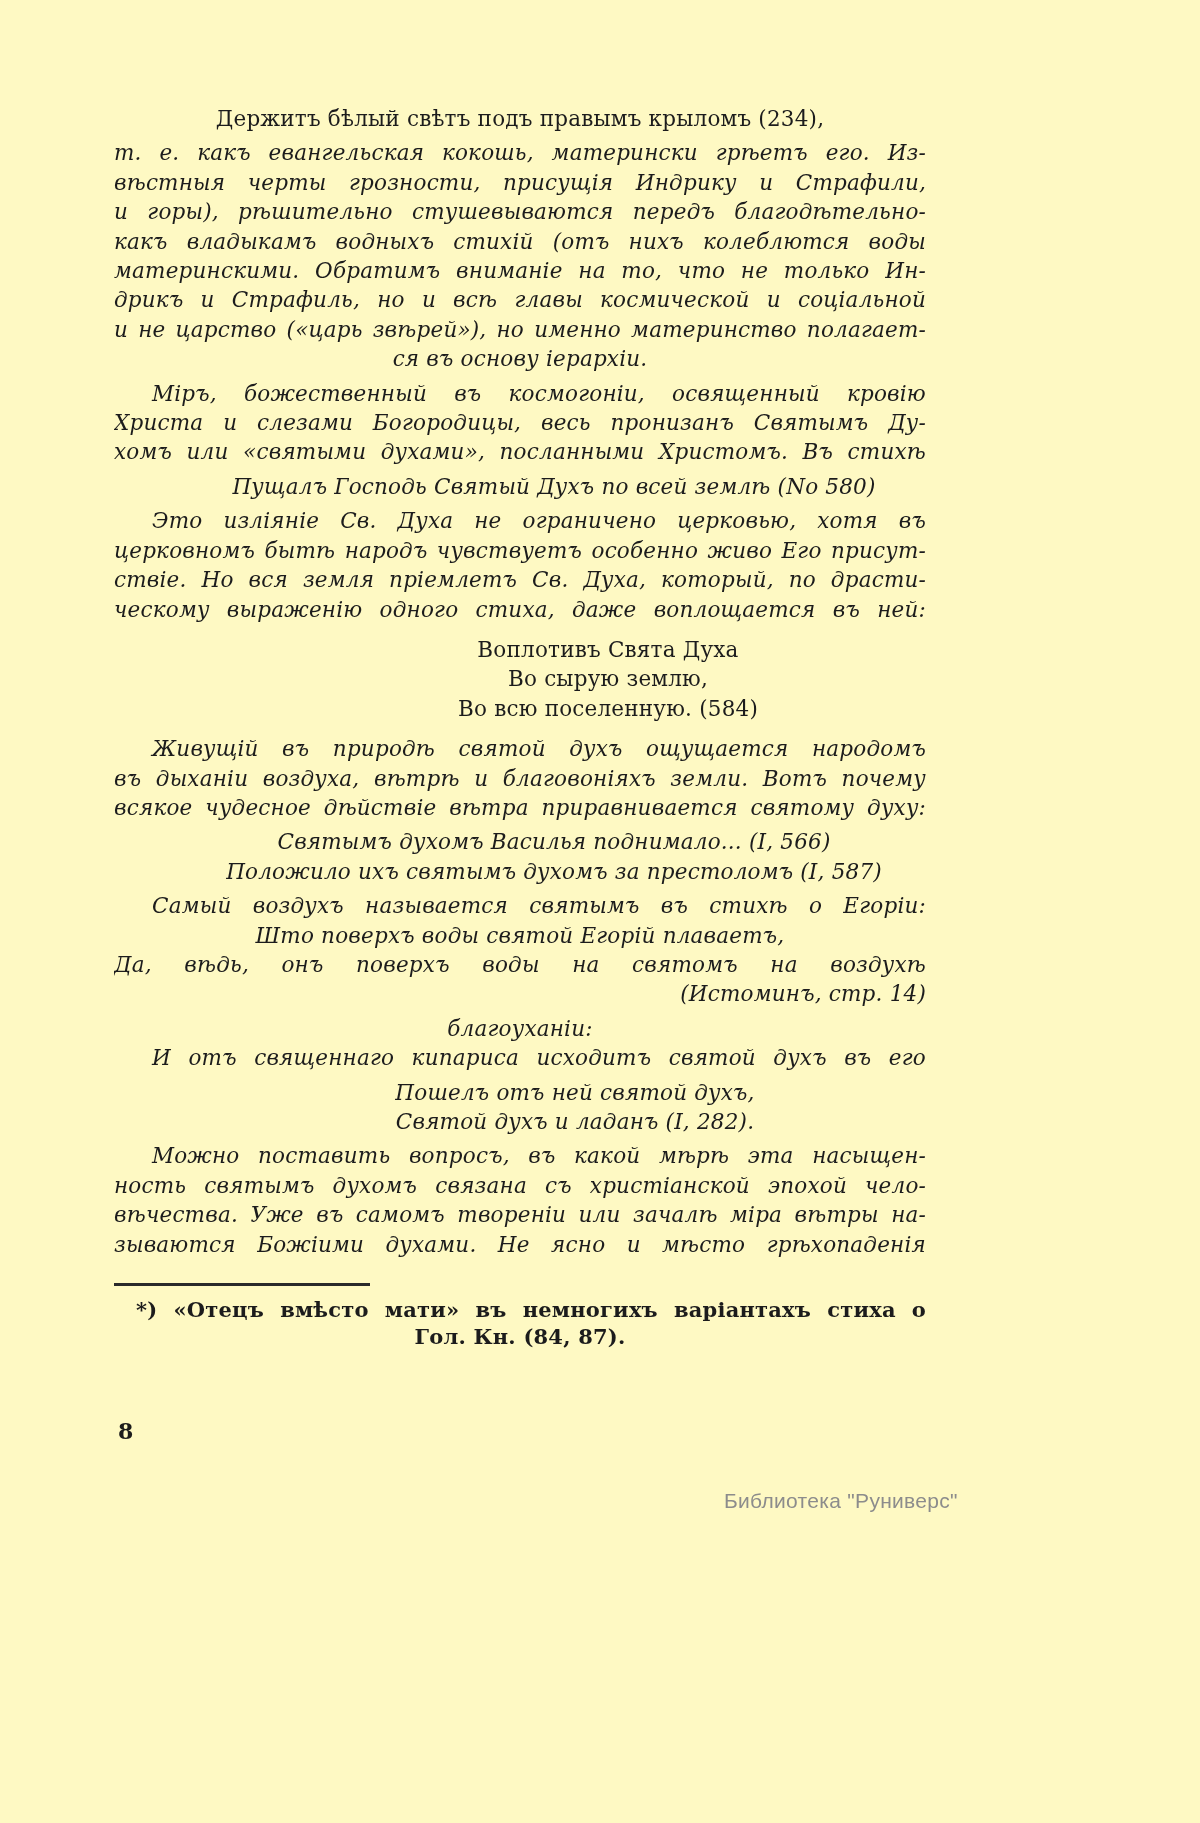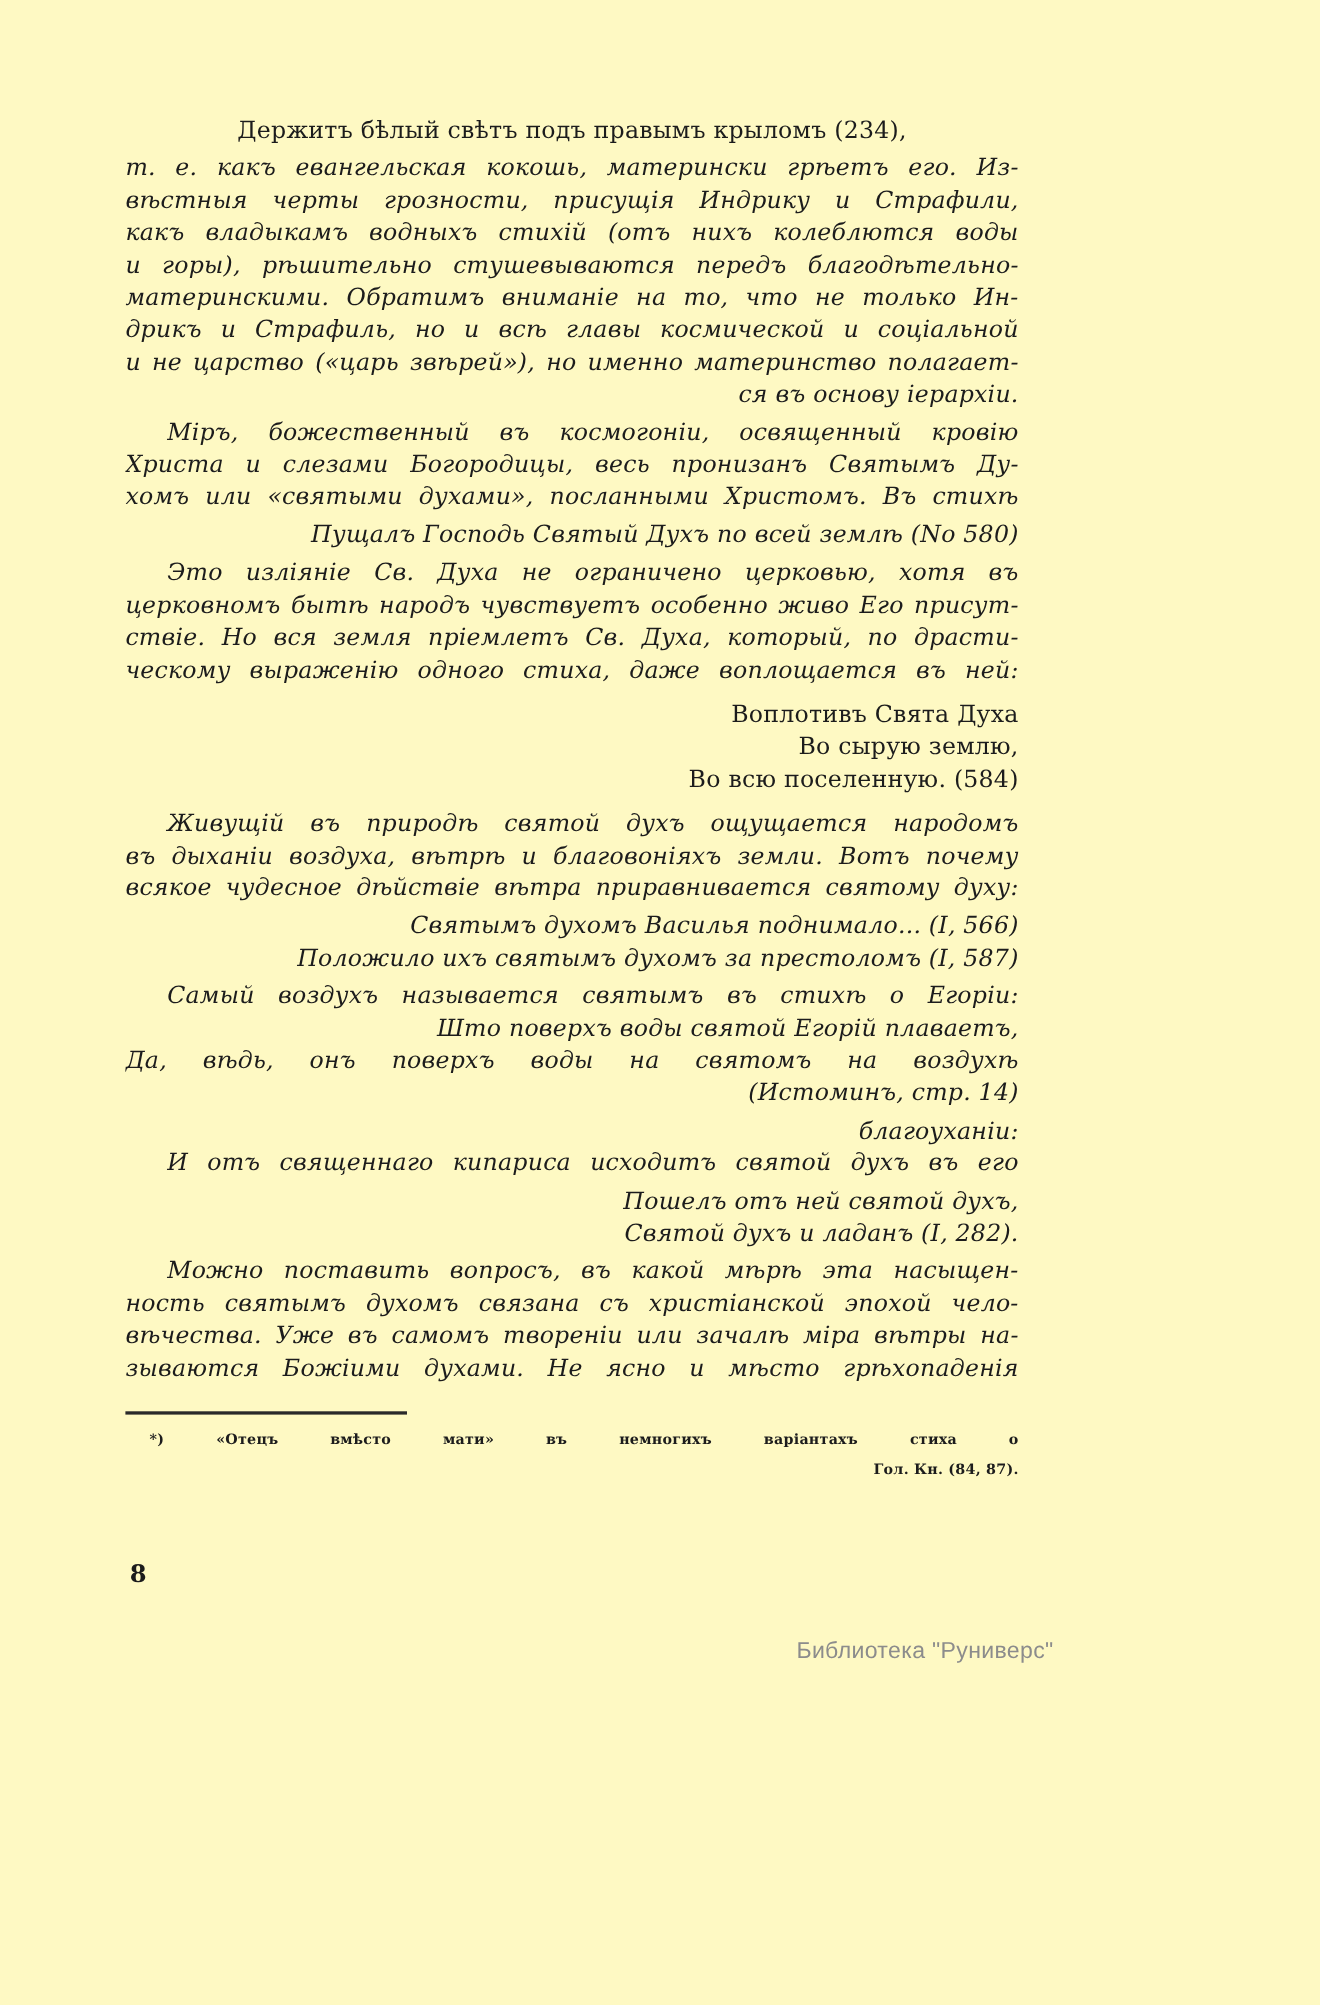--- a/index.html
+++ b/index.html
@@ -20,32 +20,32 @@
     position: absolute;
     left: 114px;
     top: 104px;
     width: 812px;
     font-size: 21.5px;
     line-height: 29.4px;
     letter-spacing: 0.2px;
   }
   .ln { overflow: hidden; }
   .jl { text-align: justify; text-align-last: justify; }
-  .left { text-align: right; }
+  .left { text-align: center; }
   .center { text-align: center; }
   .right { text-align: right; }
   .indent { text-indent: 38px; }
   .v1 { padding-left: 68px; }
   .v2 { padding-left: 176px; }
   .v3 { padding-left: 110px; }
   .blk { margin-top: 5px; font-style: italic; }
   .blk-lg { margin-top: 11px; margin-bottom: 11px; }
   .footnote {
     margin-top: 24px;
-    font-size: 13px;
+    font-size: 21px;
     line-height: 27px;
     font-weight: bold;
   }
   .fn-rule {
     width: 256px;
     border-top: 3px solid #2a2a2a;
     margin-bottom: 10px;
   }
   .fn-indent { text-indent: 22px; }
   .page-num {
@@ -74,22 +74,22 @@
 
   <div class="text-block">
 
     <div>
       <div class="ln center">Держитъ бѣлый свѣтъ подъ правымъ крыломъ (234),</div>
     </div>
 
     <div class="blk">
       <div class="ln jl">т. е. какъ евангельская кокошь, матерински грѣетъ его. Из-</div>
       <div class="ln jl">вѣстныя черты грозности, присущія Индрику и Страфили,</div>
+      <div class="ln jl">и горы), рѣшительно стушевываются передъ благодѣтельно-</div>
       <div class="ln jl">какъ владыкамъ водныхъ стихій (отъ нихъ колеблются воды</div>
-      <div class="ln jl">и горы), рѣшительно стушевываются передъ благодѣтельно-</div>
       <div class="ln jl">материнскими. Обратимъ вниманіе на то, что не только Ин-</div>
       <div class="ln jl">дрикъ и Страфиль, но и всѣ главы космической и соціальной</div>
       <div class="ln jl">и не царство («царь звѣрей»), но именно материнство полагает-</div>
       <div class="ln left">ся въ основу іерархіи.</div>
     </div>
 
     <div class="blk">
       <div class="ln jl indent">Міръ, божественный въ космогоніи, освященный кровію</div>
       <div class="ln jl">Христа и слезами Богородицы, весь пронизанъ Святымъ Ду-</div>
       <div class="ln jl">хомъ или «святыми духами», посланными Христомъ. Въ стихѣ</div>

